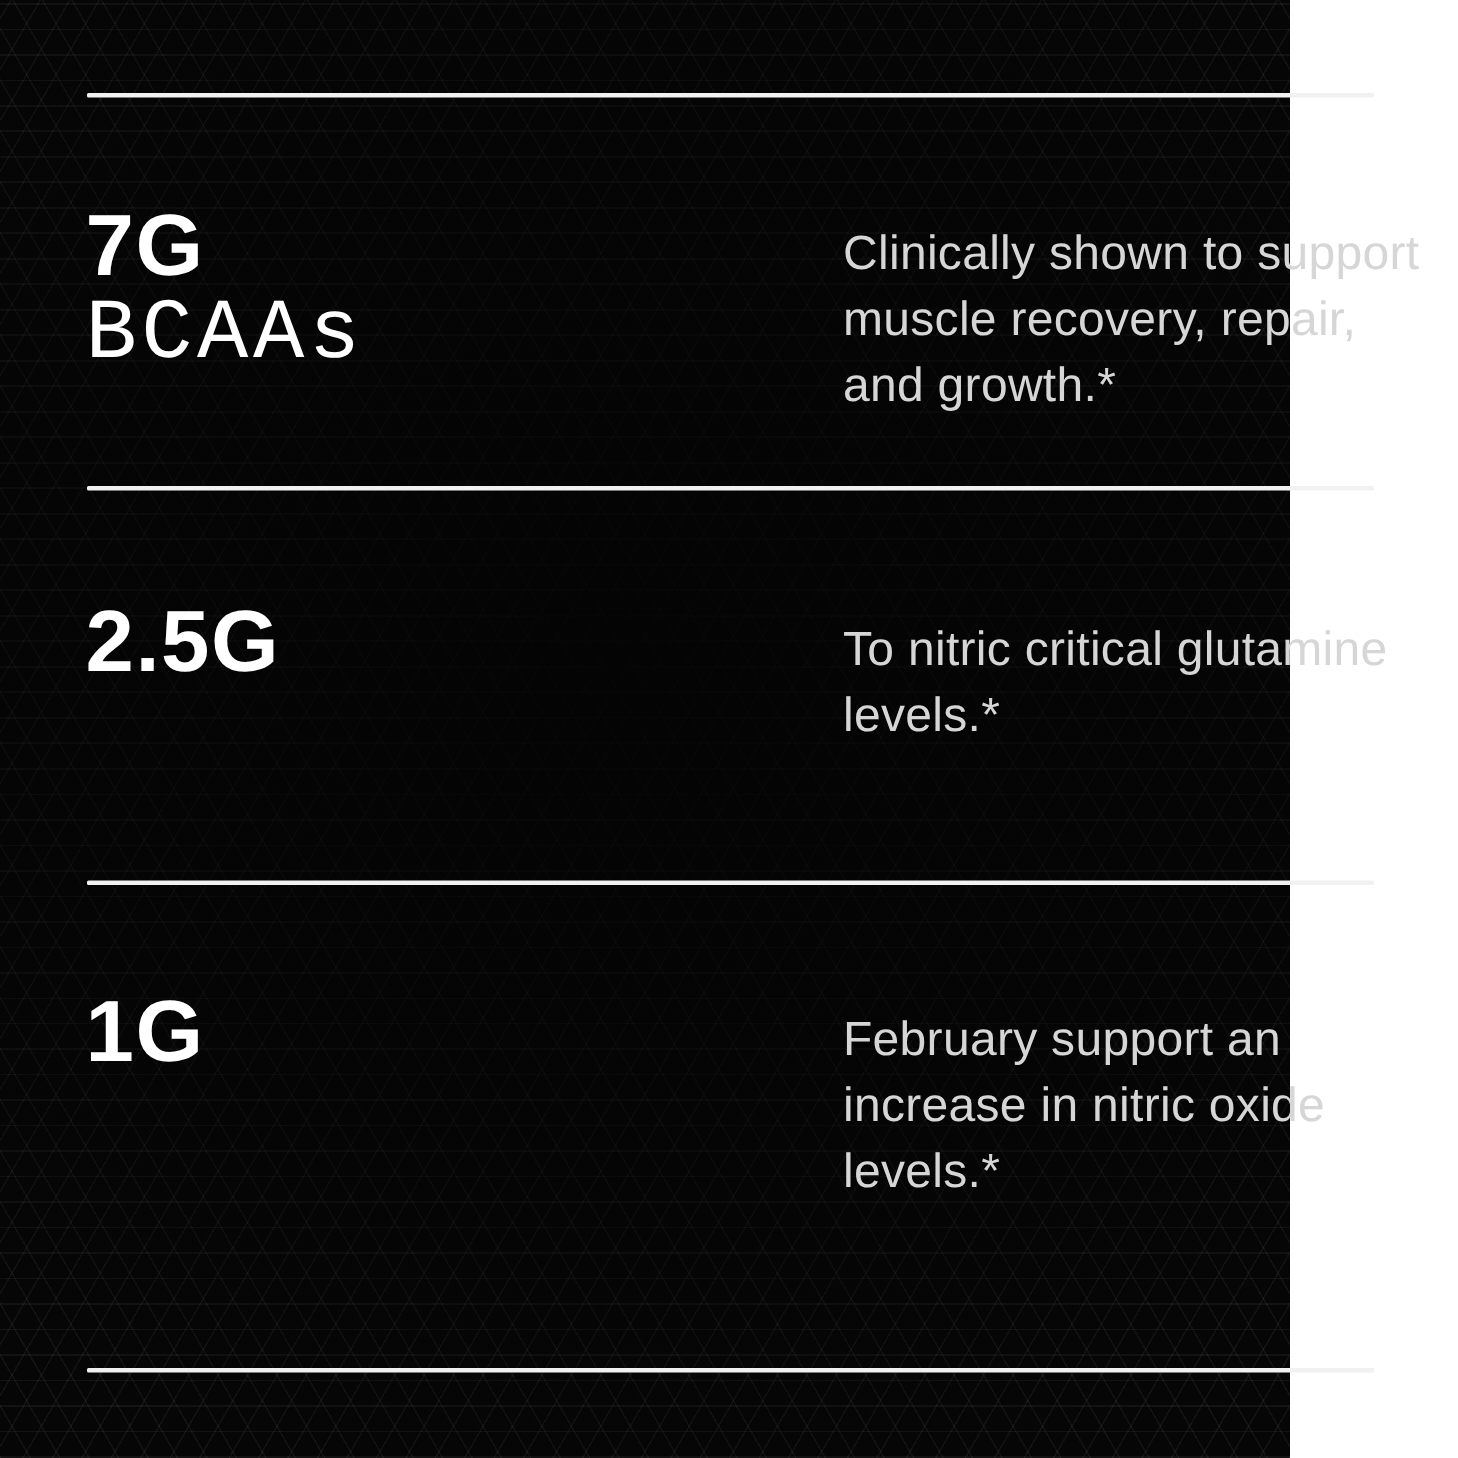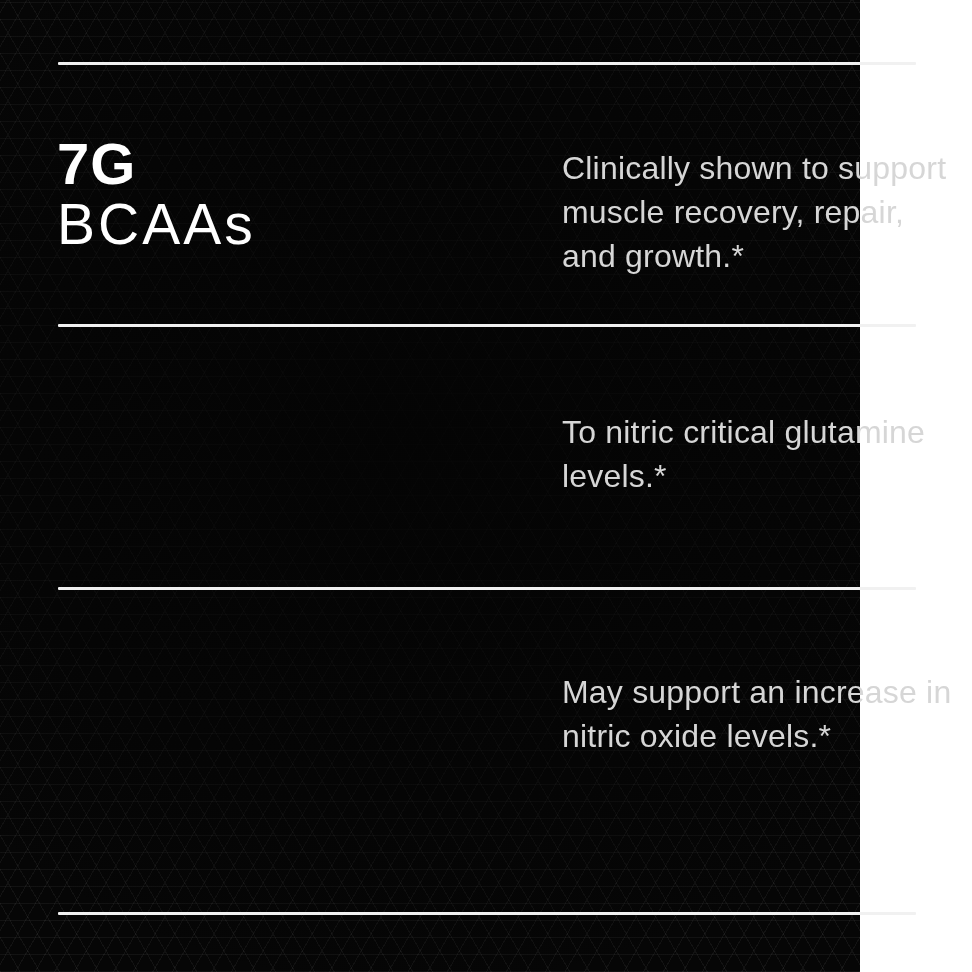--- a/index.html
+++ b/index.html
@@ -51,20 +51,21 @@
     font-size: 58px;
     font-weight: bold;
     line-height: 60px;
     letter-spacing: 1px;
   }
   .iname {
     font-size: 57px;
     font-weight: normal;
     line-height: 60px;
     letter-spacing: 3px;
+    font-family: Liberation Mono, monospace;
   }
   .desc {
     position: absolute;
     left: 546px;
     top: 2px;
     width: 392px;
     margin: 16px;
     color: #d6d6d6;
     font-size: 32px;
     line-height: 44px;
@@ -84,27 +85,29 @@
       <div class="amount">7G</div>
       <div class="iname">BCAAs</div>
     </div>
     <p class="desc">Clinically shown to support muscle recovery, repair, and growth.*</p>
   </section>
 
   <div class="rule rule-mid1"></div>
 
   <section class="row row-2">
     <div class="heading">
+      <div class="amount">2.5G</div>
     </div>
     <p class="desc">To nitric critical glutamine levels.*</p>
   </section>
 
   <div class="rule rule-mid2"></div>
 
   <section class="row row-3">
     <div class="heading">
+      <div class="amount">1G</div>
     </div>
-    <p class="desc">May support an increase in nitric oxide levels.*</p>
+    <p class="desc">February support an increase in nitric oxide levels.*</p>
   </section>
 
   <div class="rule rule-bottom"></div>
 
 </div>
 
 </body></html>

